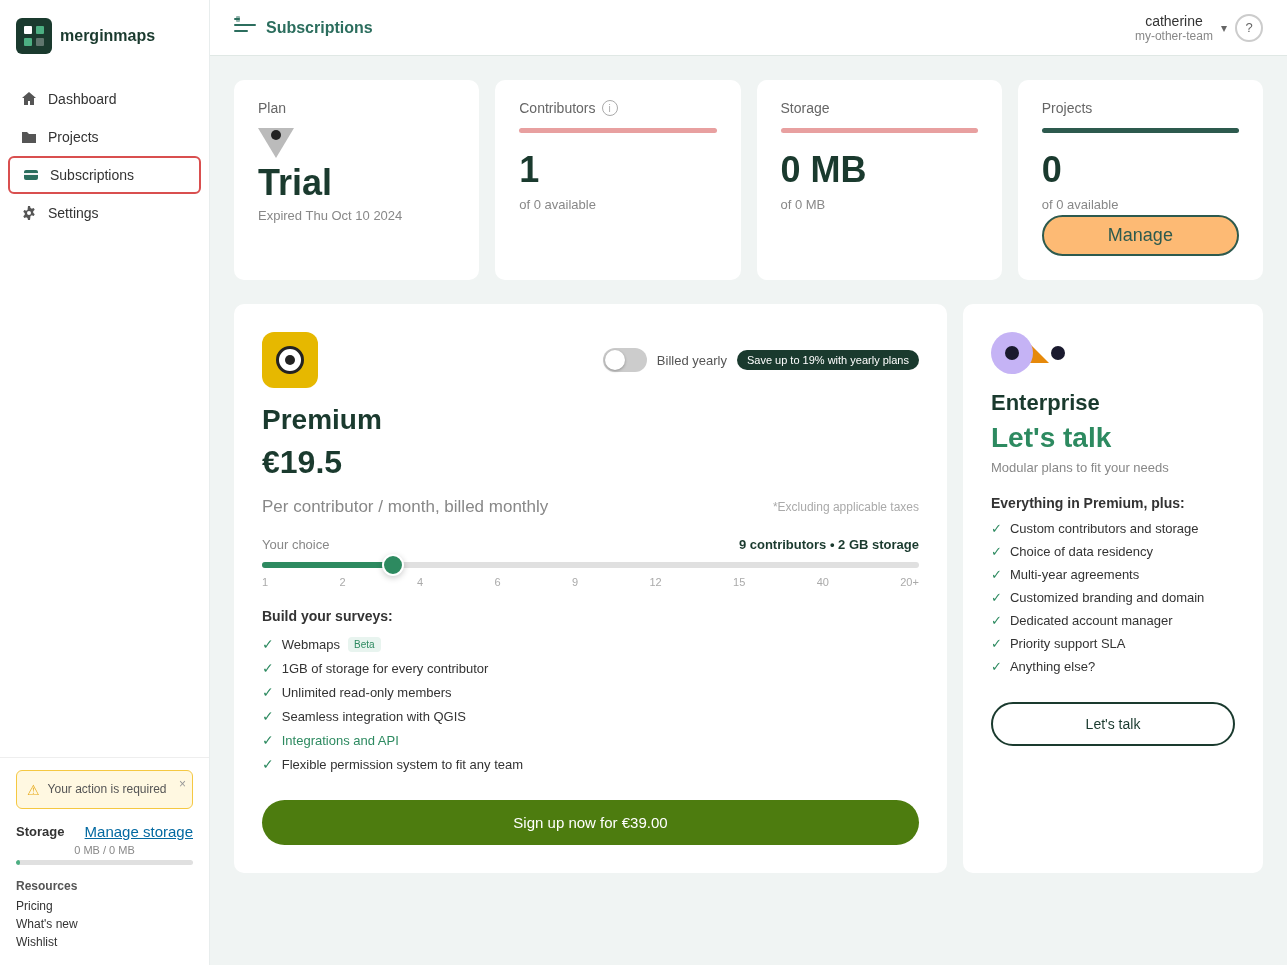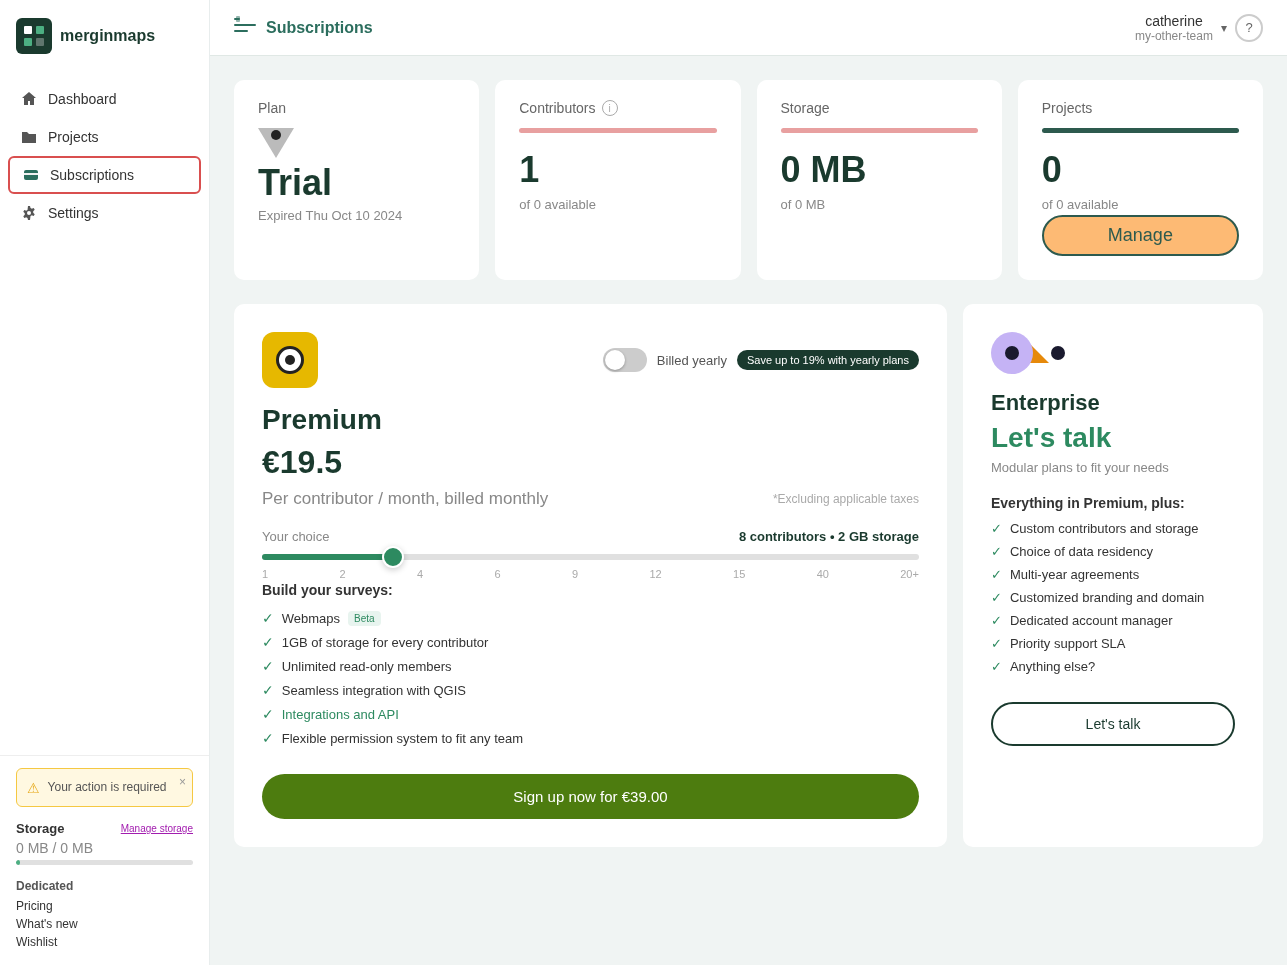--- a/index.html
+++ b/index.html
@@ -84,22 +84,22 @@
       font-size: 12px;
     }
     .storage-section { margin-bottom: 14px; }
     .storage-header {
       display: flex;
       align-items: center;
       justify-content: space-between;
       margin-bottom: 4px;
     }
     .storage-label { font-size: 13px; font-weight: 600; color: #333; }
-    .manage-storage-link { font-size: 10px; color: #a21caf; text-decoration: underline; cursor: pointer; }
-    .storage-info { font-size: 14px; color: #888; text-align: left; margin-bottom: 4px; }
+    .manage-storage-link { font-size: 15px; color: #0369a1; text-decoration: underline; cursor: pointer; }
+    .storage-info { font-size: 11px; color: #888; text-align: center; margin-bottom: 4px; }
     .storage-bar {
       height: 5px;
       background: #e0e0e0;
       border-radius: 3px;
       overflow: hidden;
     }
     .storage-bar-fill {
       height: 100%;
       background: #4caf82;
       border-radius: 3px;
@@ -264,32 +264,32 @@
     }
     .billing-label { font-size: 13px; color: #555; }
     .save-badge {
       background: #1a3a2e;
       color: #fff;
       font-size: 11px;
       padding: 4px 10px;
       border-radius: 20px;
     }
     .premium-name { font-size: 28px; font-weight: 700; color: #1a3a2e; margin-bottom: 8px; }
-    .premium-price { font-size: 32px; font-weight: 700; color: #1a3a2e; margin-bottom: 8px; }
+    .premium-price { font-size: 32px; font-weight: 700; color: #1a3a2e; margin-bottom: 16px; }
     .premium-price-note {
       display: flex;
       justify-content: space-between;
       align-items: center;
       margin-bottom: 20px;
     }
     .price-per { font-size: 17px; color: #888; }
     .price-excl { font-size: 12px; color: #aaa; }
 
     
-    .slider-section { margin-bottom: 2px; }
+    .slider-section { margin-bottom: 20px; }
     .slider-info {
       display: flex;
       justify-content: space-between;
       margin-bottom: 10px;
     }
     .slider-choice { font-size: 13px; color: #888; }
     .slider-selection { font-size: 13px; font-weight: 600; color: #1a3a2e; }
     .slider-track-container { position: relative; margin-bottom: 8px; }
     .slider-track {
       width: 100%;
@@ -484,21 +484,21 @@
       <div class="storage-header">
         <span class="storage-label">Storage</span>
         <span class="manage-storage-link">Manage storage</span>
       </div>
       <div class="storage-info">0 MB / 0 MB</div>
       <div class="storage-bar">
         <div class="storage-bar-fill" style="width: 2%"></div>
       </div>
     </div>
     <div class="resources-section">
-      <div class="resources-label">Dedicated</div>
+      <div class="resources-label">Resources</div>
       <span class="resources-link">Pricing</span>
       <span class="resources-link">What's new</span>
       <span class="resources-link">Wishlist</span>
     </div>
   </div>
 </div>
 
 <div class="main">
 
   <div class="topbar">
@@ -586,21 +586,21 @@
         <div class="premium-name">Premium</div>
         <div class="premium-price">€19.5</div>
         <div class="premium-price-note">
           <span class="price-per">Per contributor / month, billed monthly</span>
           <span class="price-excl">*Excluding applicable taxes</span>
         </div>
         
         <div class="slider-section">
           <div class="slider-info">
             <span class="slider-choice">Your choice</span>
-            <span class="slider-selection">8 contributors • 2 GB storage</span>
+            <span class="slider-selection">9 contributors • 2 GB storage</span>
           </div>
           <div class="slider-track-container">
             <div class="slider-track">
               <div class="slider-fill"></div>
               <div class="slider-thumb"></div>
             </div>
           </div>
           <div class="slider-labels">
             <span>1</span>
             <span>2</span>

